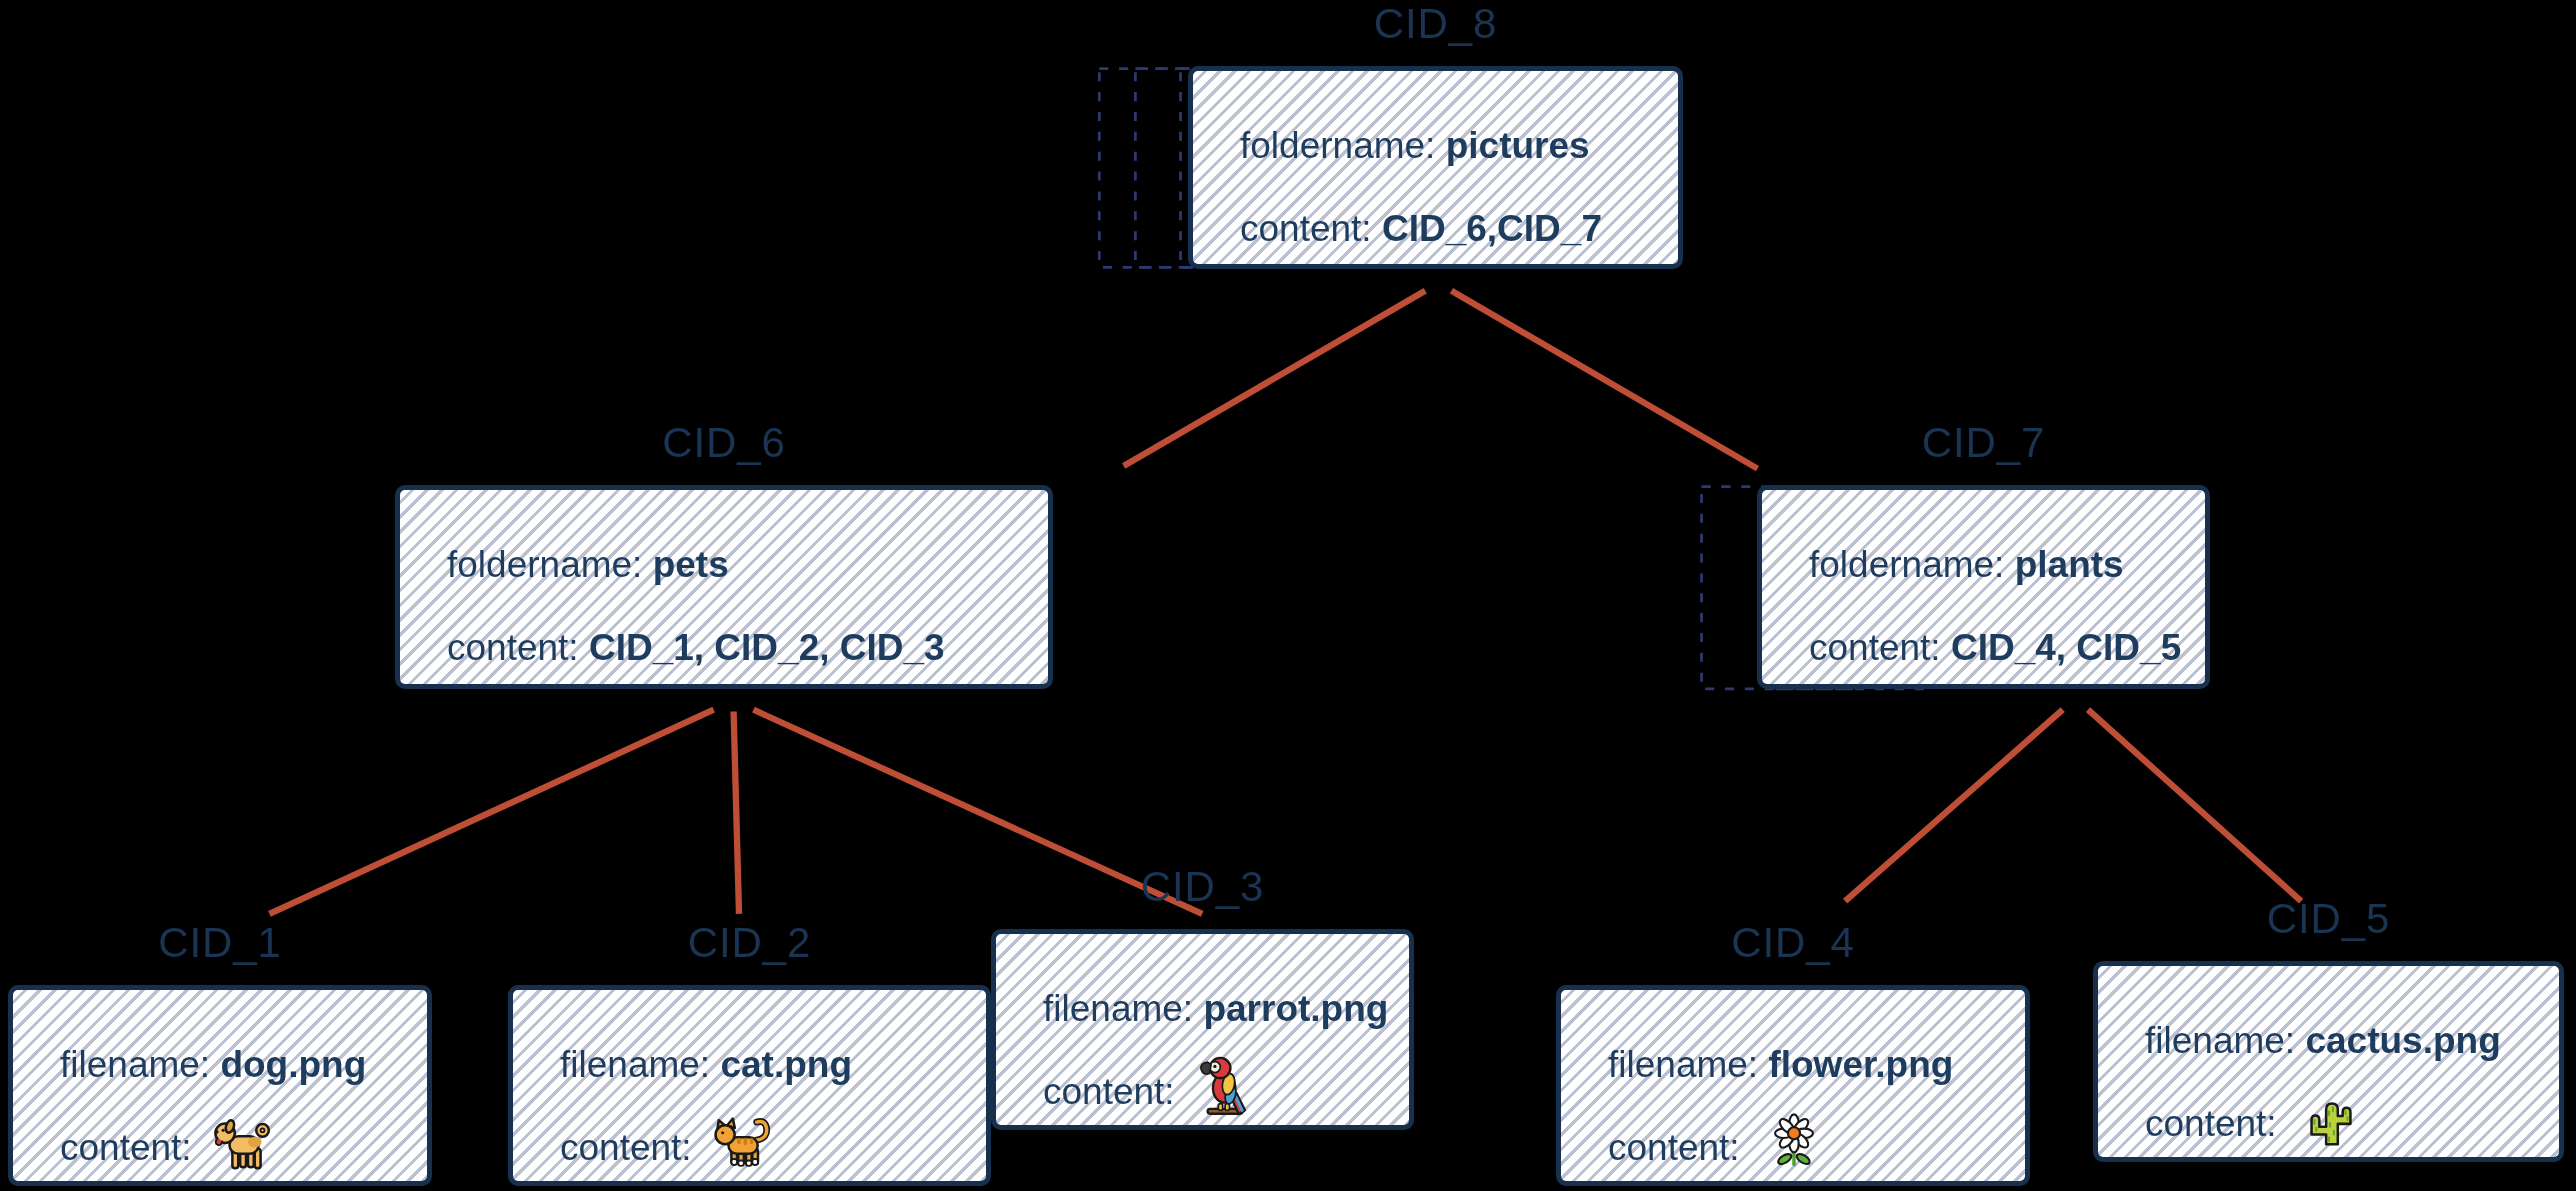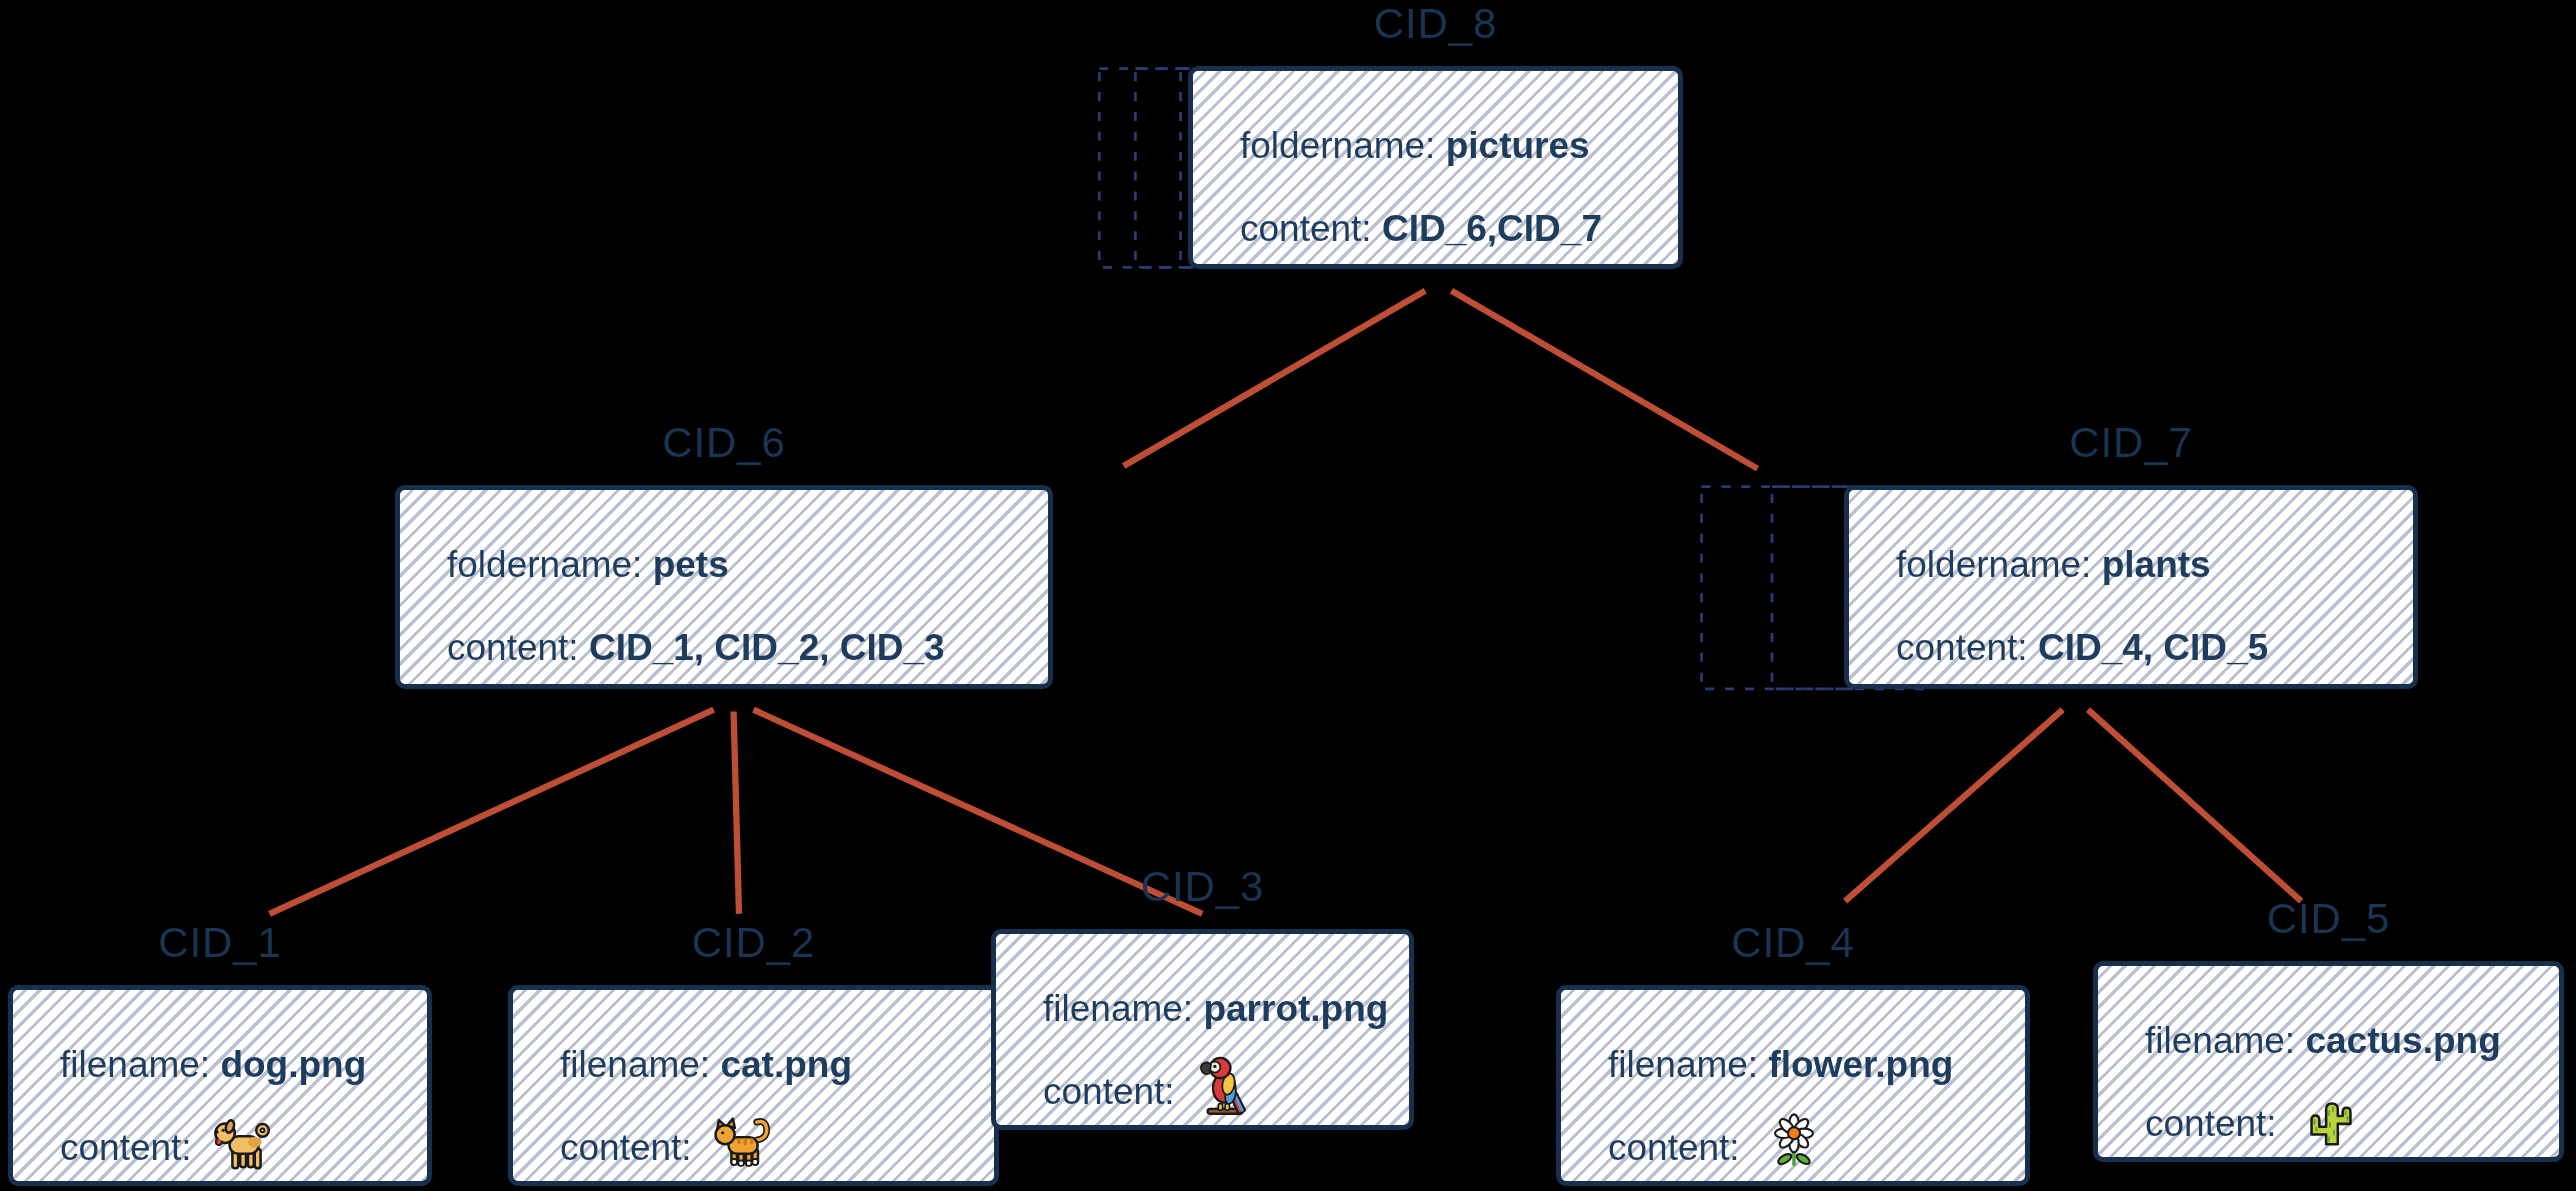--- a/index.html
+++ b/index.html
@@ -56,21 +56,21 @@
   </div>
 
   <div class="node" style="left:395px;top:485px;width:658px;height:204px;">
     <div class="node-label">CID_6</div>
     <div class="node-box">
       <div><span>foldername: </span><span class="v">pets</span></div>
       <div><span>content: </span><span class="v">CID_1, CID_2, CID_3</span></div>
     </div>
   </div>
 
-  <div class="node" style="left:1844px;top:485px;width:574px;height:204px;">
+  <div class="node" style="left:1757px;top:485px;width:453px;height:204px;">
     <div class="node-label">CID_7</div>
     <div class="node-box">
       <div><span>foldername: </span><span class="v">plants</span></div>
       <div><span>content: </span><span class="v">CID_4, CID_5</span></div>
     </div>
   </div>
 
   <div class="node" style="left:8px;top:985px;width:380px;height:201px;padding-left:44px;">
     <div class="node-label">CID_1</div>
     <div class="node-box">
@@ -88,21 +88,21 @@
               <circle cx="14.5" cy="26" r="10" fill="#f3bd63"></circle>
               <ellipse cx="19.5" cy="19" rx="4" ry="6.5" transform="rotate(18 19.5 19)" fill="#e2a243"></ellipse>
               <path d="M6.5,31 q-3.5,5.5 0.5,7 q3.5,1 4.5,-3.5" fill="#e0393f" stroke-width="2"></path>
               <circle cx="5.8" cy="24.5" r="2" fill="#1a1a1a" stroke="none"></circle>
               <circle cx="12.5" cy="23" r="1.7" fill="#1a1a1a" stroke="none"></circle>
             </g>
           </svg></div>
     </div>
   </div>
 
-  <div class="node" style="left:508px;top:985px;width:483px;height:201px;padding-left:8px;">
+  <div class="node" style="left:508px;top:985px;width:483px;height:201px;">
     <div class="node-label">CID_2</div>
     <div class="node-box">
       <div><span>filename: </span><span class="v">cat.png</span></div>
       <div><span>content: </span><svg class="emoji" viewBox="0 0 72 72">
             <g stroke="#1a1a1a" stroke-width="2.6" stroke-linejoin="round" stroke-linecap="round">
               <path d="M47,33 Q59,31 57,20 Q55.5,12 47,14.5" fill="none" stroke-width="7"></path>
               <path d="M47,33 Q59,31 57,20 Q55.5,12 47,14.5" fill="none" stroke="#f0a335" stroke-width="3.6"></path>
               <rect x="21" y="42" width="5.8" height="16" rx="2.6" fill="#f0a335"></rect>
               <rect x="28" y="44" width="5.8" height="14" rx="2.6" fill="#f0a335"></rect>
               <rect x="36" y="44" width="5.8" height="14" rx="2.6" fill="#f0a335"></rect>

